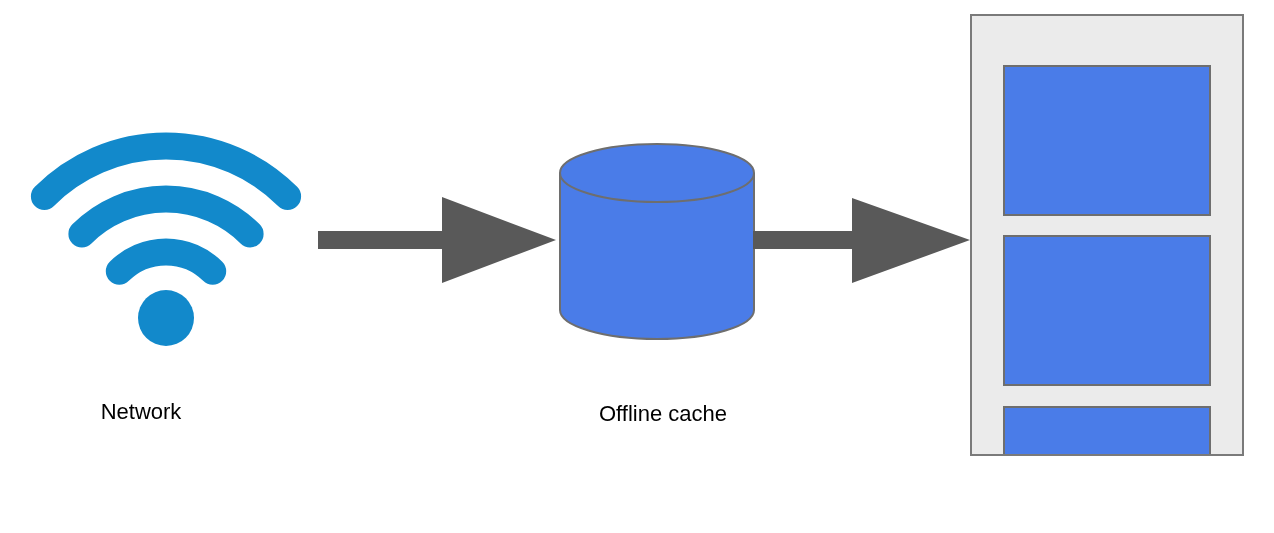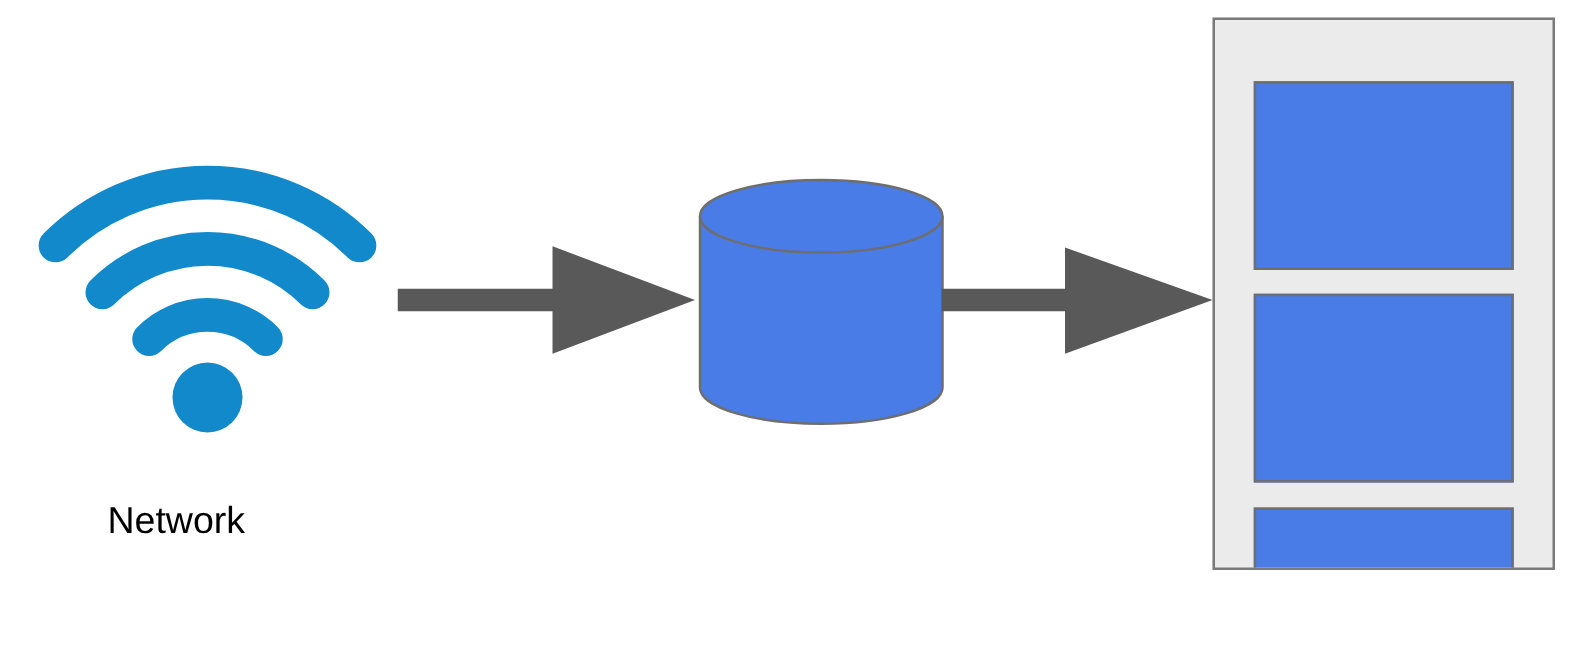--- a/index.html
+++ b/index.html
@@ -48,21 +48,21 @@
   }
   #block-1 { top: 49px;  height: 151px; }
   #block-2 { top: 219px; height: 151px; }
   #block-3 { top: 390px; height: 70px; }
 
   
   .node-label {
     position: absolute;
     transform: translateX(-50%);
     color: #000000;
-    font-size: 30px;
+    font-size: 22px;
     white-space: nowrap;
     line-height: 1.1;
   }
   #label-network { left: 141px;  top: 400px; }
   #label-cache   { left: 663px;  top: 402px; }
   #label-screen  { left: 1099px; top: 483px; }
 </style>
 </head>
 <body>
 
@@ -79,20 +79,21 @@
   <div class="node-label" id="label-network">Network</div>
 
   <svg id="arrow1-svg" class="abs" width="240" height="88" viewBox="0 0 240 88" aria-hidden="true">
     <polygon points="0,35 124,35 124,1 238,44 124,87 124,53 0,53" fill="#595959"></polygon>
   </svg>
 
   <svg id="cylinder-svg" class="abs" width="198" height="200" viewBox="0 0 198 200" aria-hidden="true">
     <path d="M 2,31 L 2,168 A 97,29 0 0 0 196,168 L 196,31" fill="#4a7ce8" stroke="#6e6e6e" stroke-width="2"></path>
     <ellipse cx="99" cy="31" rx="97" ry="29" fill="#4a7ce8" stroke="#6e6e6e" stroke-width="2"></ellipse>
   </svg>
+  <div class="node-label" id="label-cache">Offline cache</div>
 
   <svg id="arrow2-svg" class="abs" width="218" height="87" viewBox="0 0 218 87" aria-hidden="true">
     <polygon points="0,34 99,34 99,1 217,43 99,86 99,52 0,52" fill="#595959"></polygon>
   </svg>
 
   <div id="app-screen" class="abs">
     <div class="content-block" id="block-1"></div>
     <div class="content-block" id="block-2"></div>
     <div class="content-block" id="block-3"></div>
   </div>

